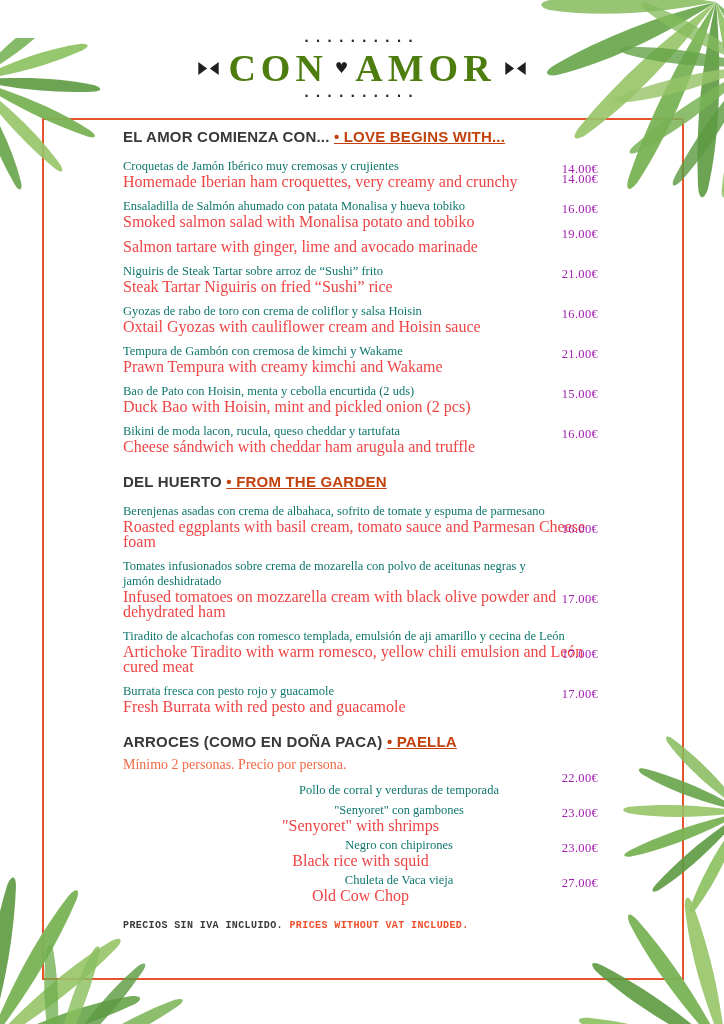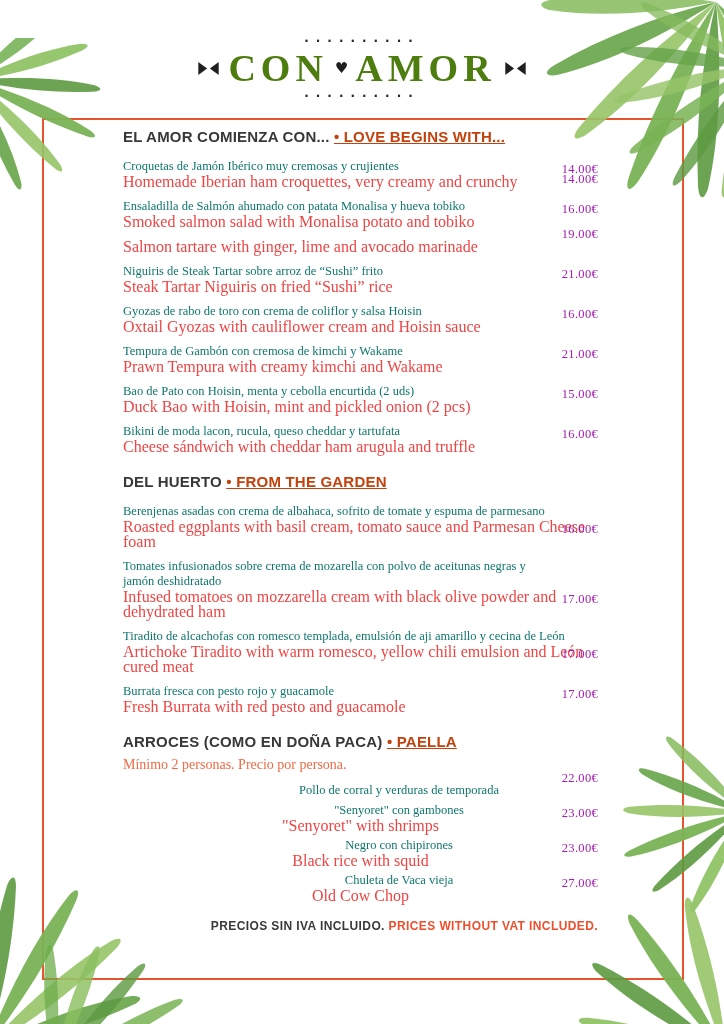--- a/index.html
+++ b/index.html
@@ -39,22 +39,22 @@
     font-size:12.5px; line-height:15px; color:#0f766e;
     width:552px; white-space:pre-line;
   }
   .trans { font-size:16px; line-height:15px; color:#ef4444; }
   .price {
     position:absolute; right:0; bottom:12px; font-size:12.5px; line-height:15px;
     color:#a21caf; letter-spacing:0.3px;
   }
   
   .foot {
-    margin-top:16px; text-align:right; font-family:Liberation Sans, sans-serif;
-    font-weight:bold; font-size:12px; letter-spacing:0.4px; line-height:14px;
+    margin-top:16px; text-align:left; font-family:Liberation Mono, monospace;
+    font-weight:bold; font-size:10px; letter-spacing:0.4px; line-height:14px;
   }
   .f-es { color:#3a3a3a; } .f-en { color:#ee4f2c; }
   
   .leaf { position:absolute; z-index:3; pointer-events:none; }
   .leaf.tr { top:-18px; right:-42px; width:300px; height:300px; }
   .leaf.tl { top:38px; left:-34px; width:220px; height:200px; }
   .leaf.rm { top:700px; right:-28px; width:200px; height:220px; }
   .leaf.bl { bottom:-32px; left:-42px; width:300px; height:260px; }
   .leaf.br { bottom:-38px; right:-30px; width:260px; height:240px; }
   .defs-holder { position:absolute; width:0; height:0; overflow:hidden; }

